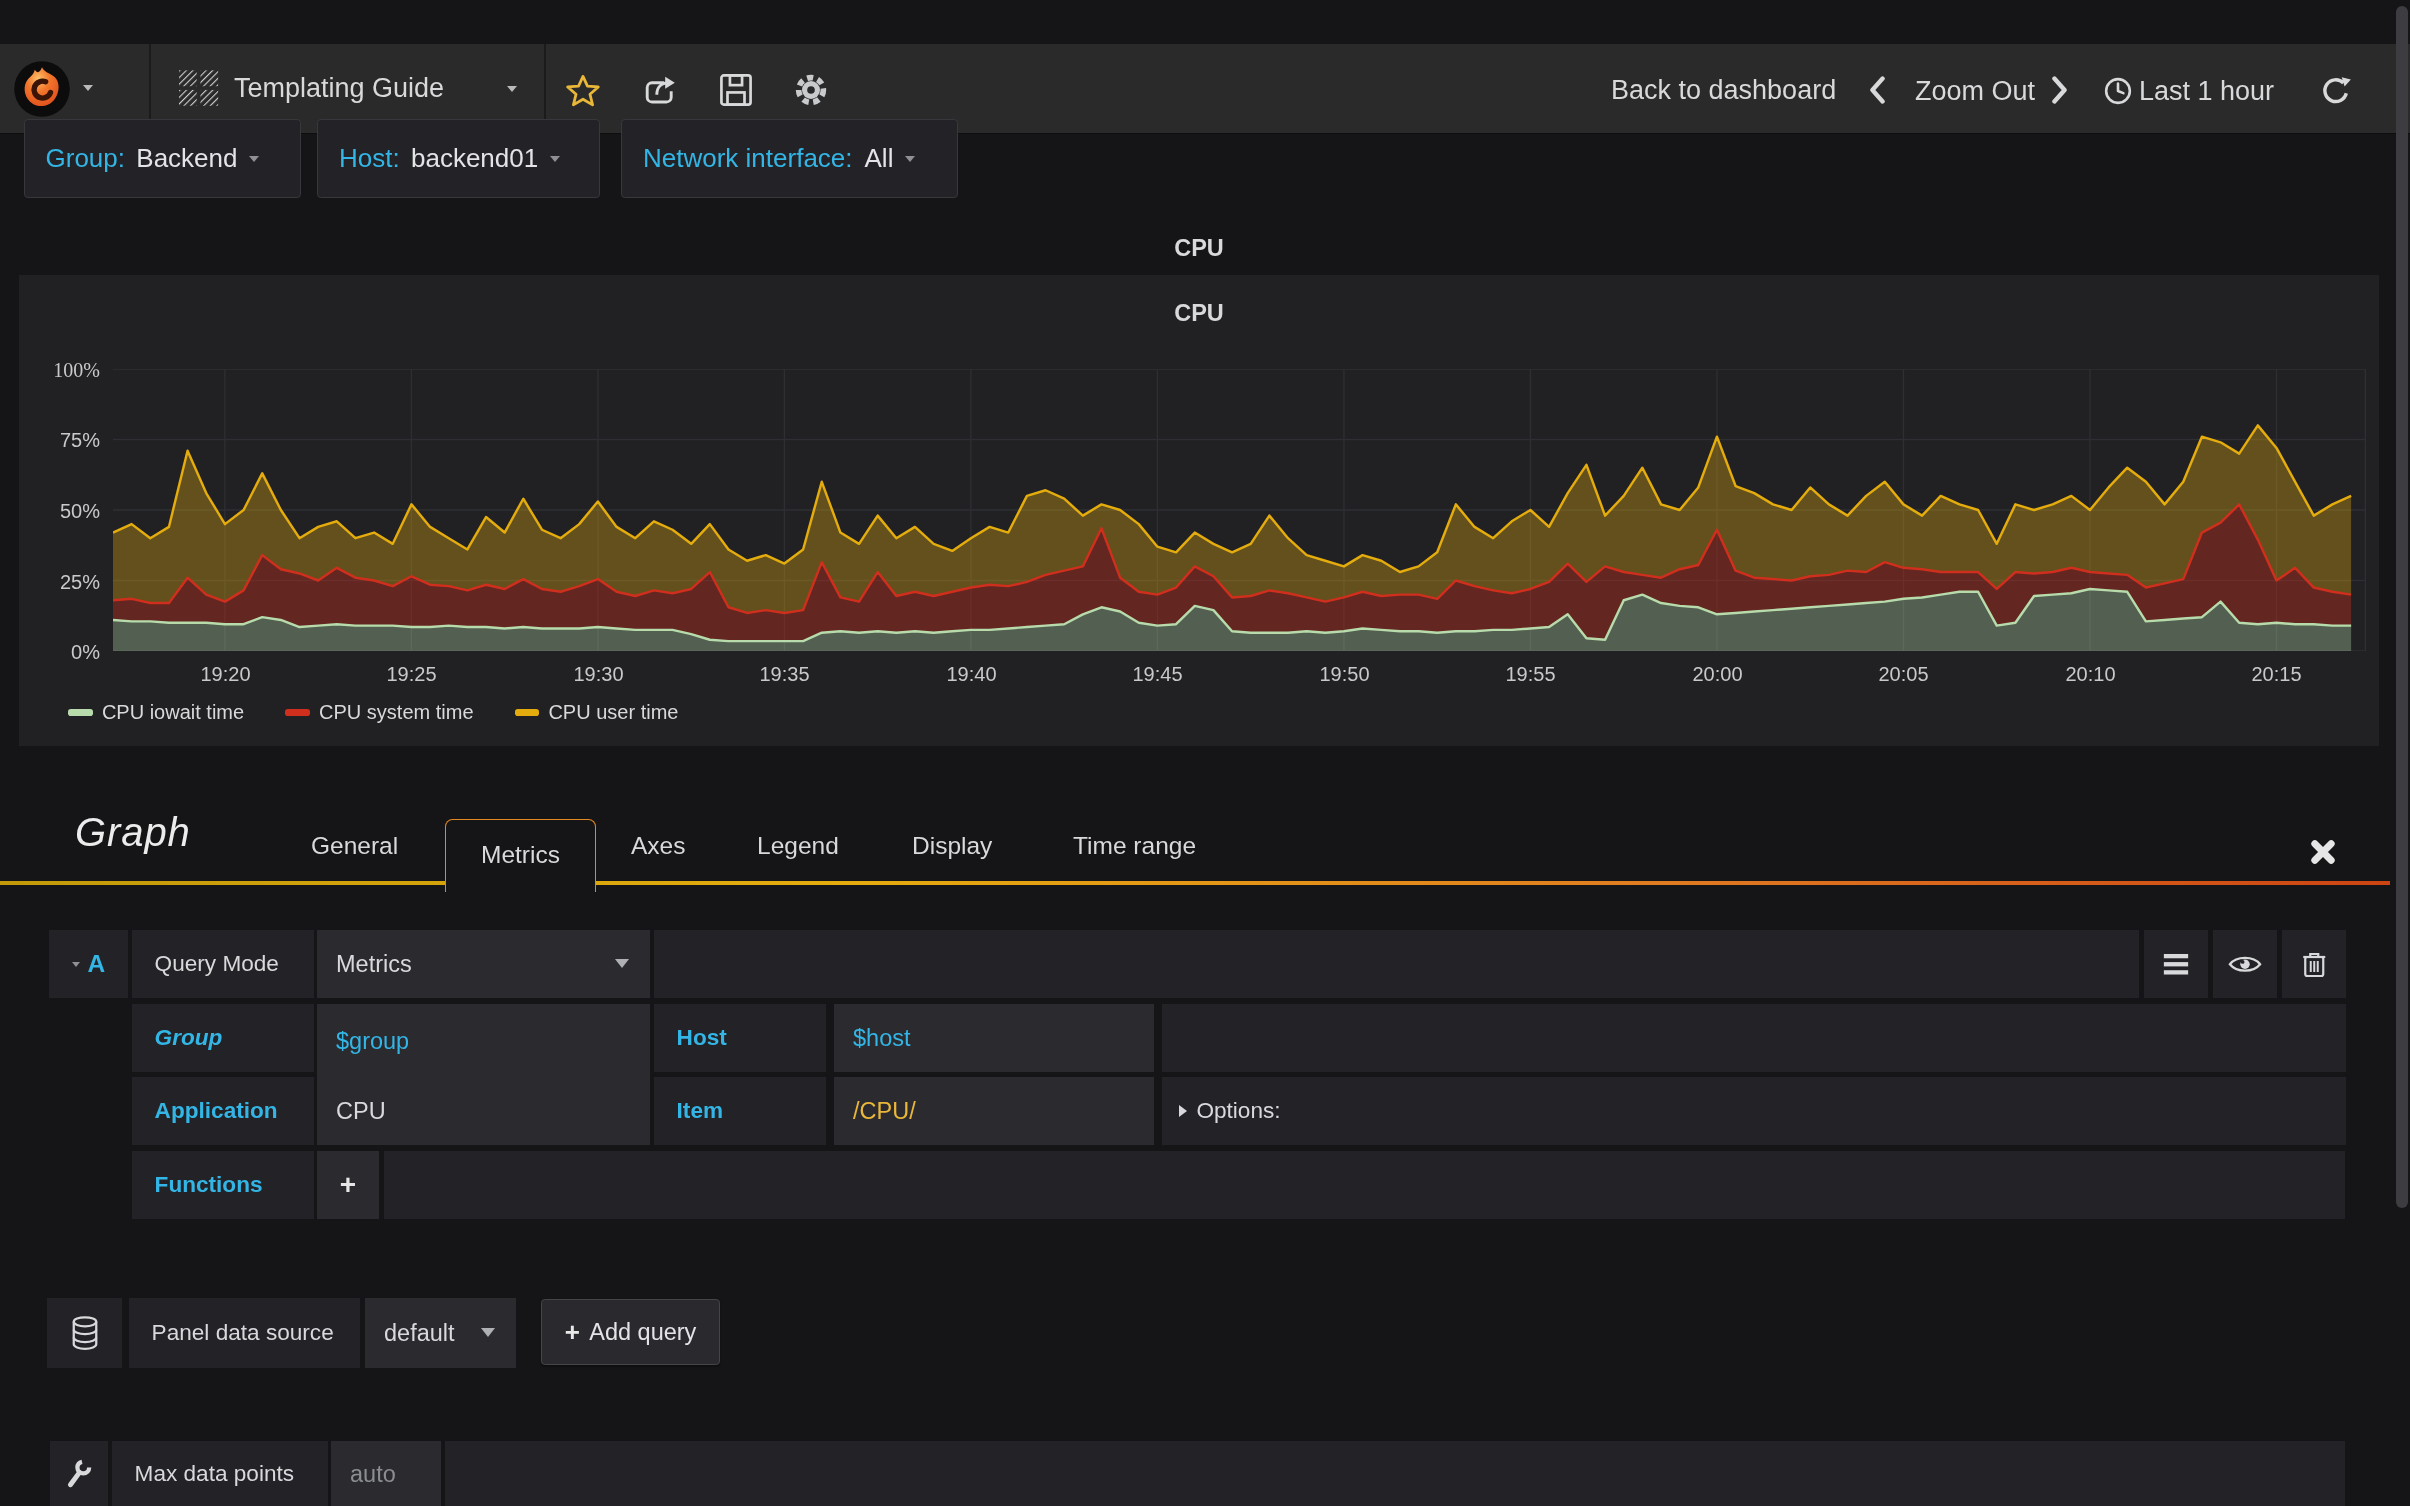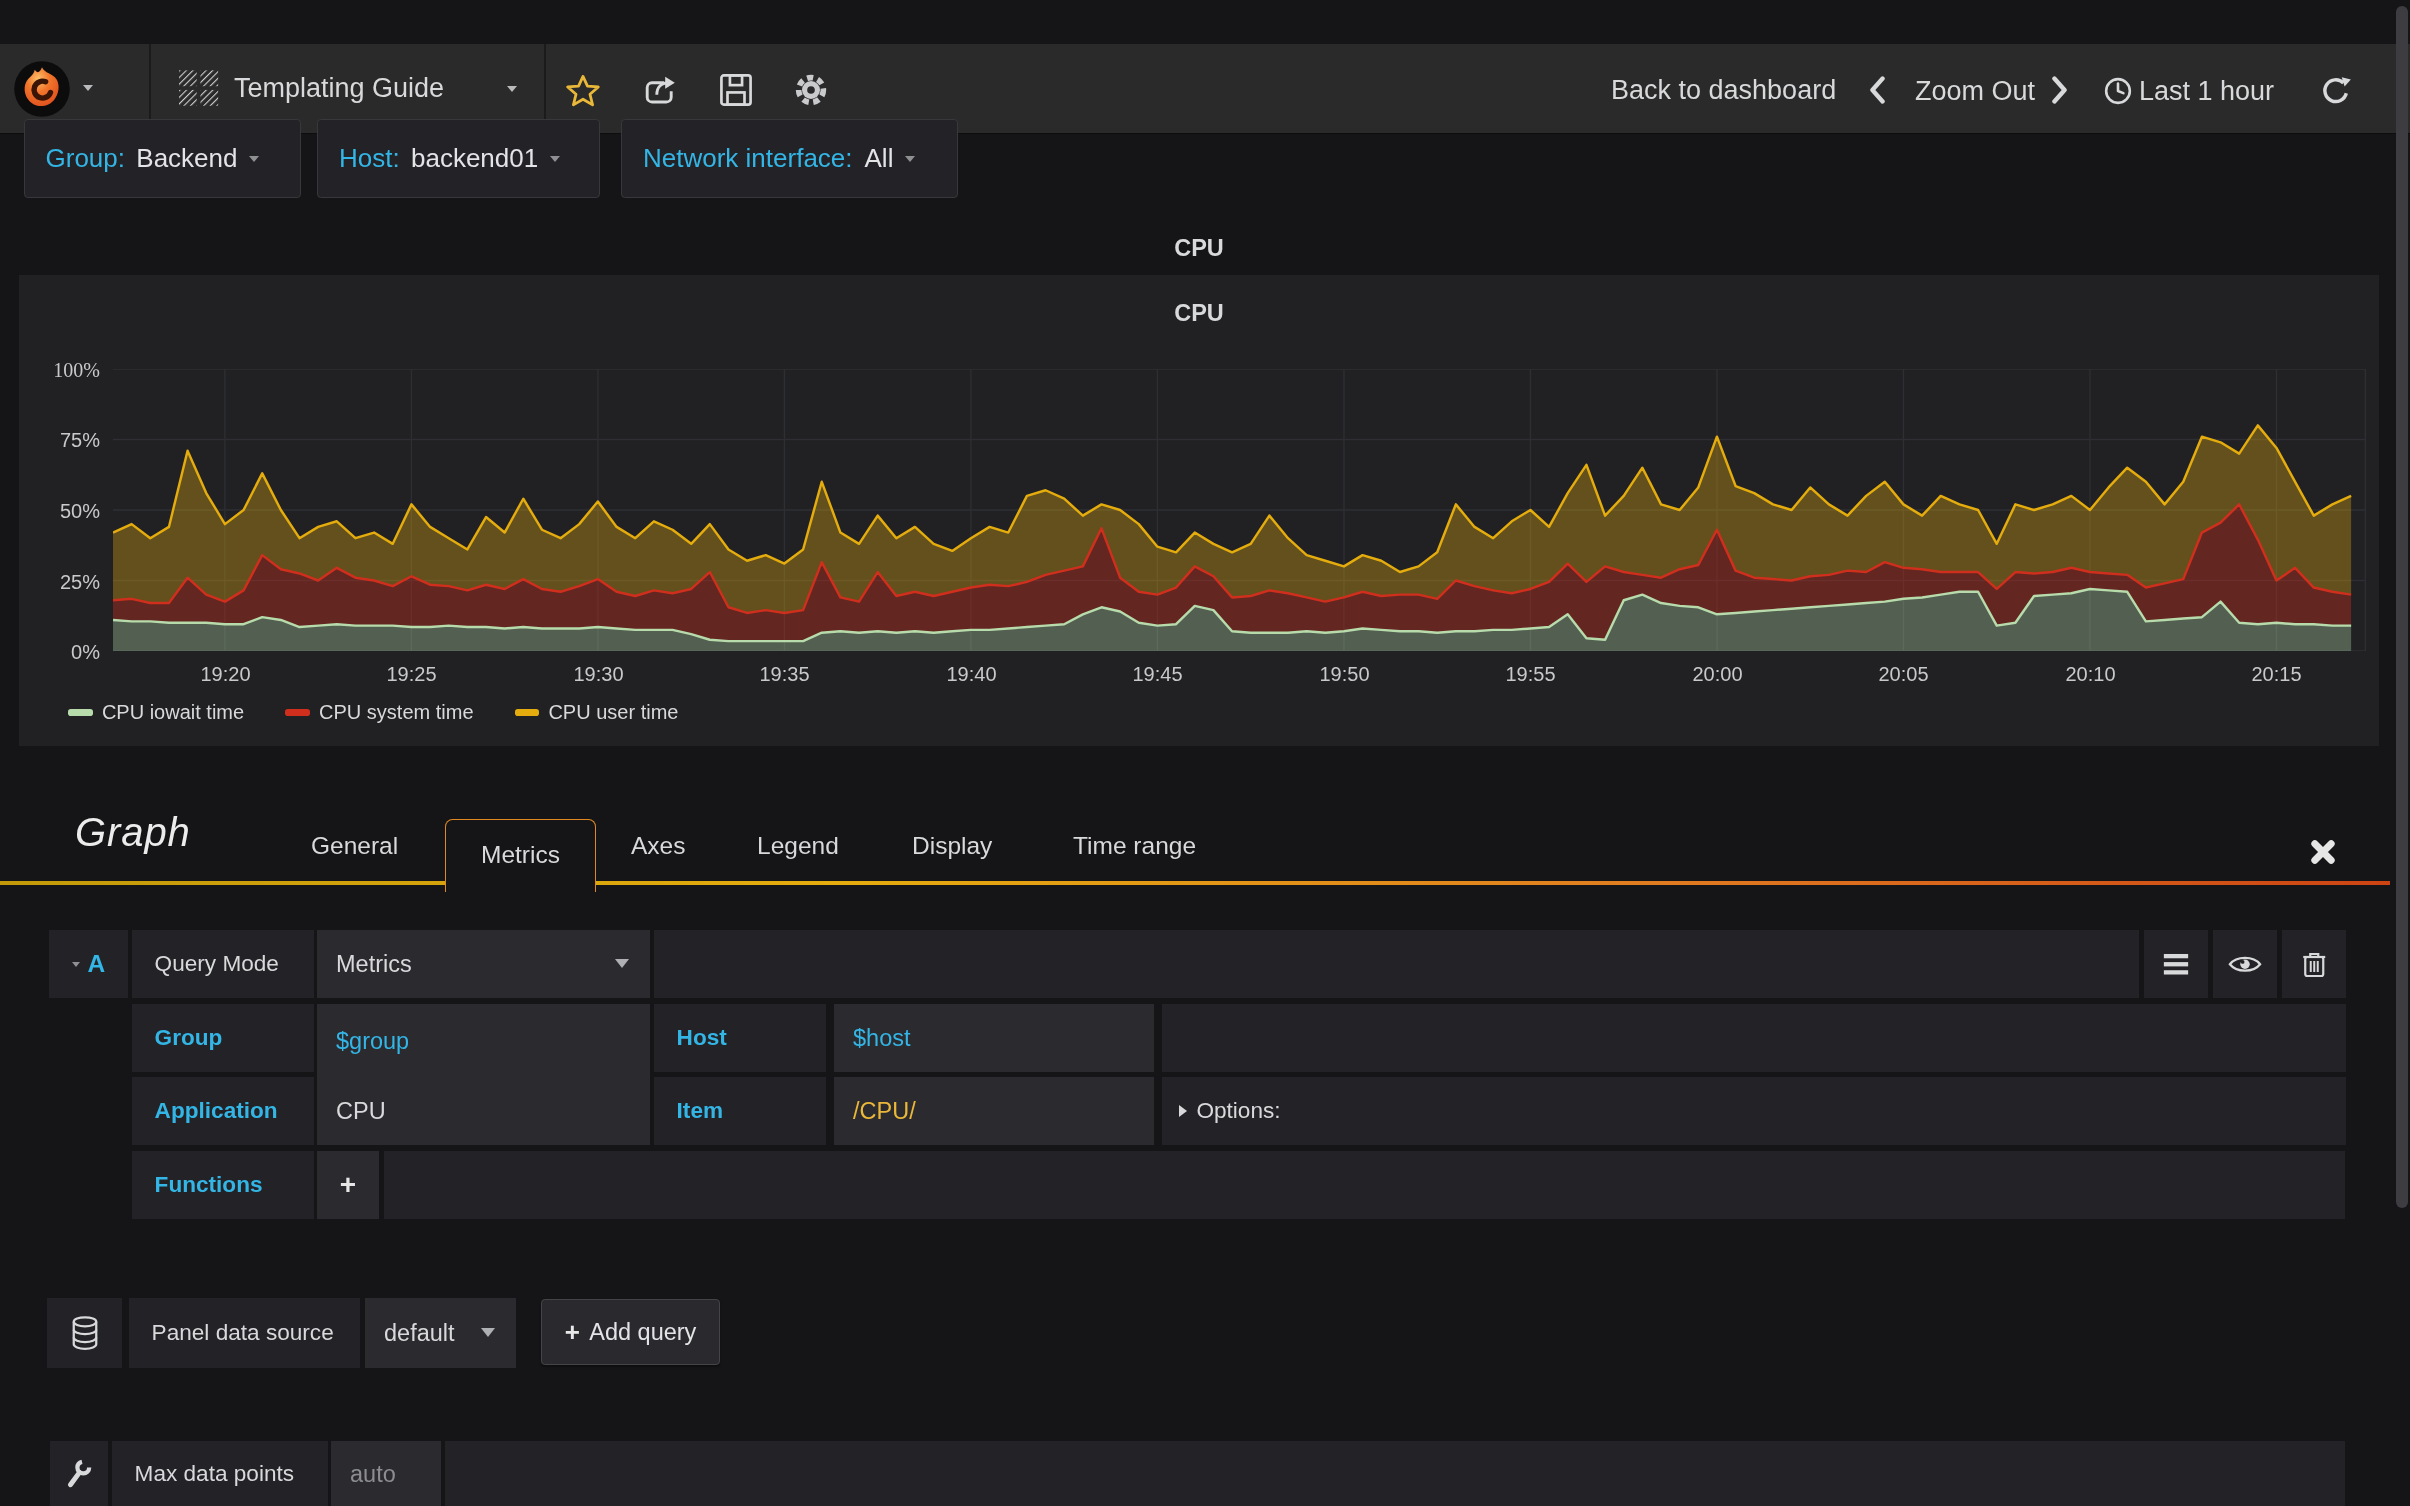--- a/index.html
+++ b/index.html
@@ -271,21 +271,21 @@
   <svg width="24.5" height="28" viewBox="0 0 24 28">
     <rect x="3" y="7" width="18" height="19" rx="2" fill="none" stroke="#d8d9da" stroke-width="2.2"></rect>
     <line x1="1" y1="7" x2="23" y2="7" stroke="#d8d9da" stroke-width="2.2"></line>
     <path d="M8 7 v-3 h8 v3" fill="none" stroke="#d8d9da" stroke-width="2.2"></path>
     <line x1="8.5" y1="11" x2="8.5" y2="22" stroke="#d8d9da" stroke-width="2"></line>
     <line x1="12" y1="11" x2="12" y2="22" stroke="#d8d9da" stroke-width="2"></line>
     <line x1="15.5" y1="11" x2="15.5" y2="22" stroke="#d8d9da" stroke-width="2"></line>
   </svg>
 </div>
 
-<div class="abs cell" style="left:132px;top:1004px;width:182px;height:68px;">
+<div class="abs cell" style="left:132px;top:1004px;width:182px;height:68px;font-style:italic;">
   <span class="q-label">Group</span>
 </div>
 <div class="abs cell-input" style="left:317px;top:1004px;width:333px;height:75px;">
   <span class="q-value" style="color:#33b5e5;">$group</span>
 </div>
 <div class="abs cell" style="left:654px;top:1004px;width:172px;height:68px;">
   <span class="q-label">Host</span>
 </div>
 <div class="abs cell-input" style="left:834px;top:1004px;width:320px;height:68px;">
   <span class="q-value" style="color:#33b5e5;">$host</span>

